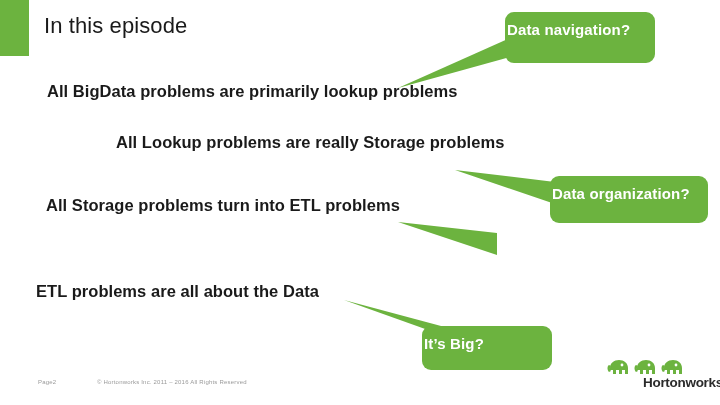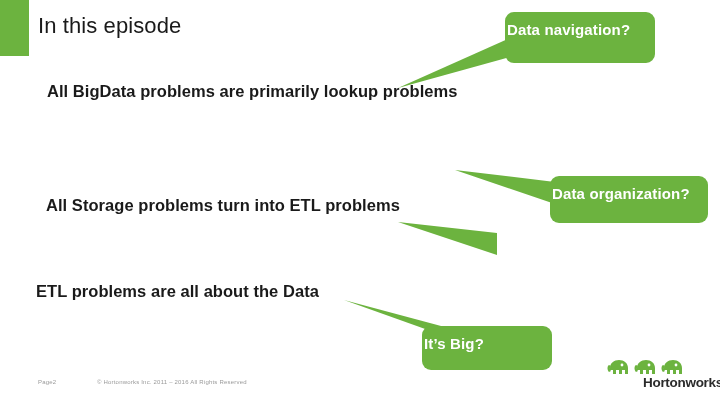--- a/index.html
+++ b/index.html
@@ -12,21 +12,21 @@
   #slide{position:absolute;inset:0;background:#fff;}
 
   
   .accent-bar{
     position:absolute;left:0;top:0;width:29px;height:56px;
     background:var(--brand,#6cb33f);
   }
 
   
   .slide-title{
-    position:absolute;left:38px;top:13px;
+    position:absolute;left:44px;top:13px;
     font-size:22px;color:#1a1a1a;font-weight:400;
     letter-spacing:.1px;white-space:nowrap;
   }
 
   
   .stmt{
     position:absolute;
     font-size:16.5px;color:#1a1a1a;font-weight:700;
     white-space:nowrap;letter-spacing:.05px;
   }
@@ -89,20 +89,21 @@
 </head>
 <body>
 
 <div id="slide">
 
   <div class="accent-bar"></div>
 
   <div class="slide-title">In this episode</div>
 
   <div class="stmt l0">All BigData problems are primarily lookup problems</div>
+  <div class="stmt l1">All Lookup problems are really Storage problems</div>
   <div class="stmt l2">All Storage problems turn into ETL problems</div>
   <div class="stmt l3">ETL problems are all about the Data</div>
 
   <div class="callout" id="callout-data-navigation">
     <svg class="tail" width="270" height="78" viewBox="0 0 270 78">
       <polygon points="112,26 112,45 0,76" fill="#6cb33f"></polygon>
     </svg>
     <div class="bubble">
       <span>Data navigation?</span>
     </div>

